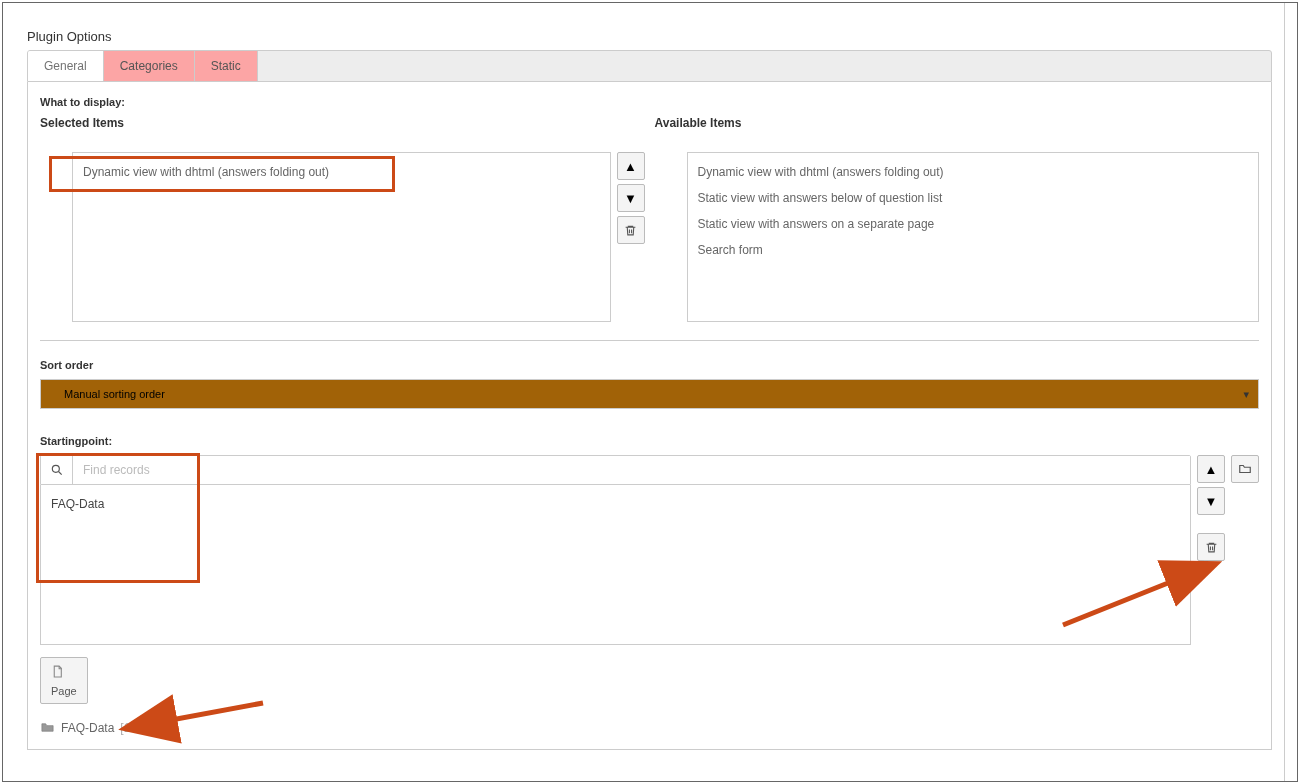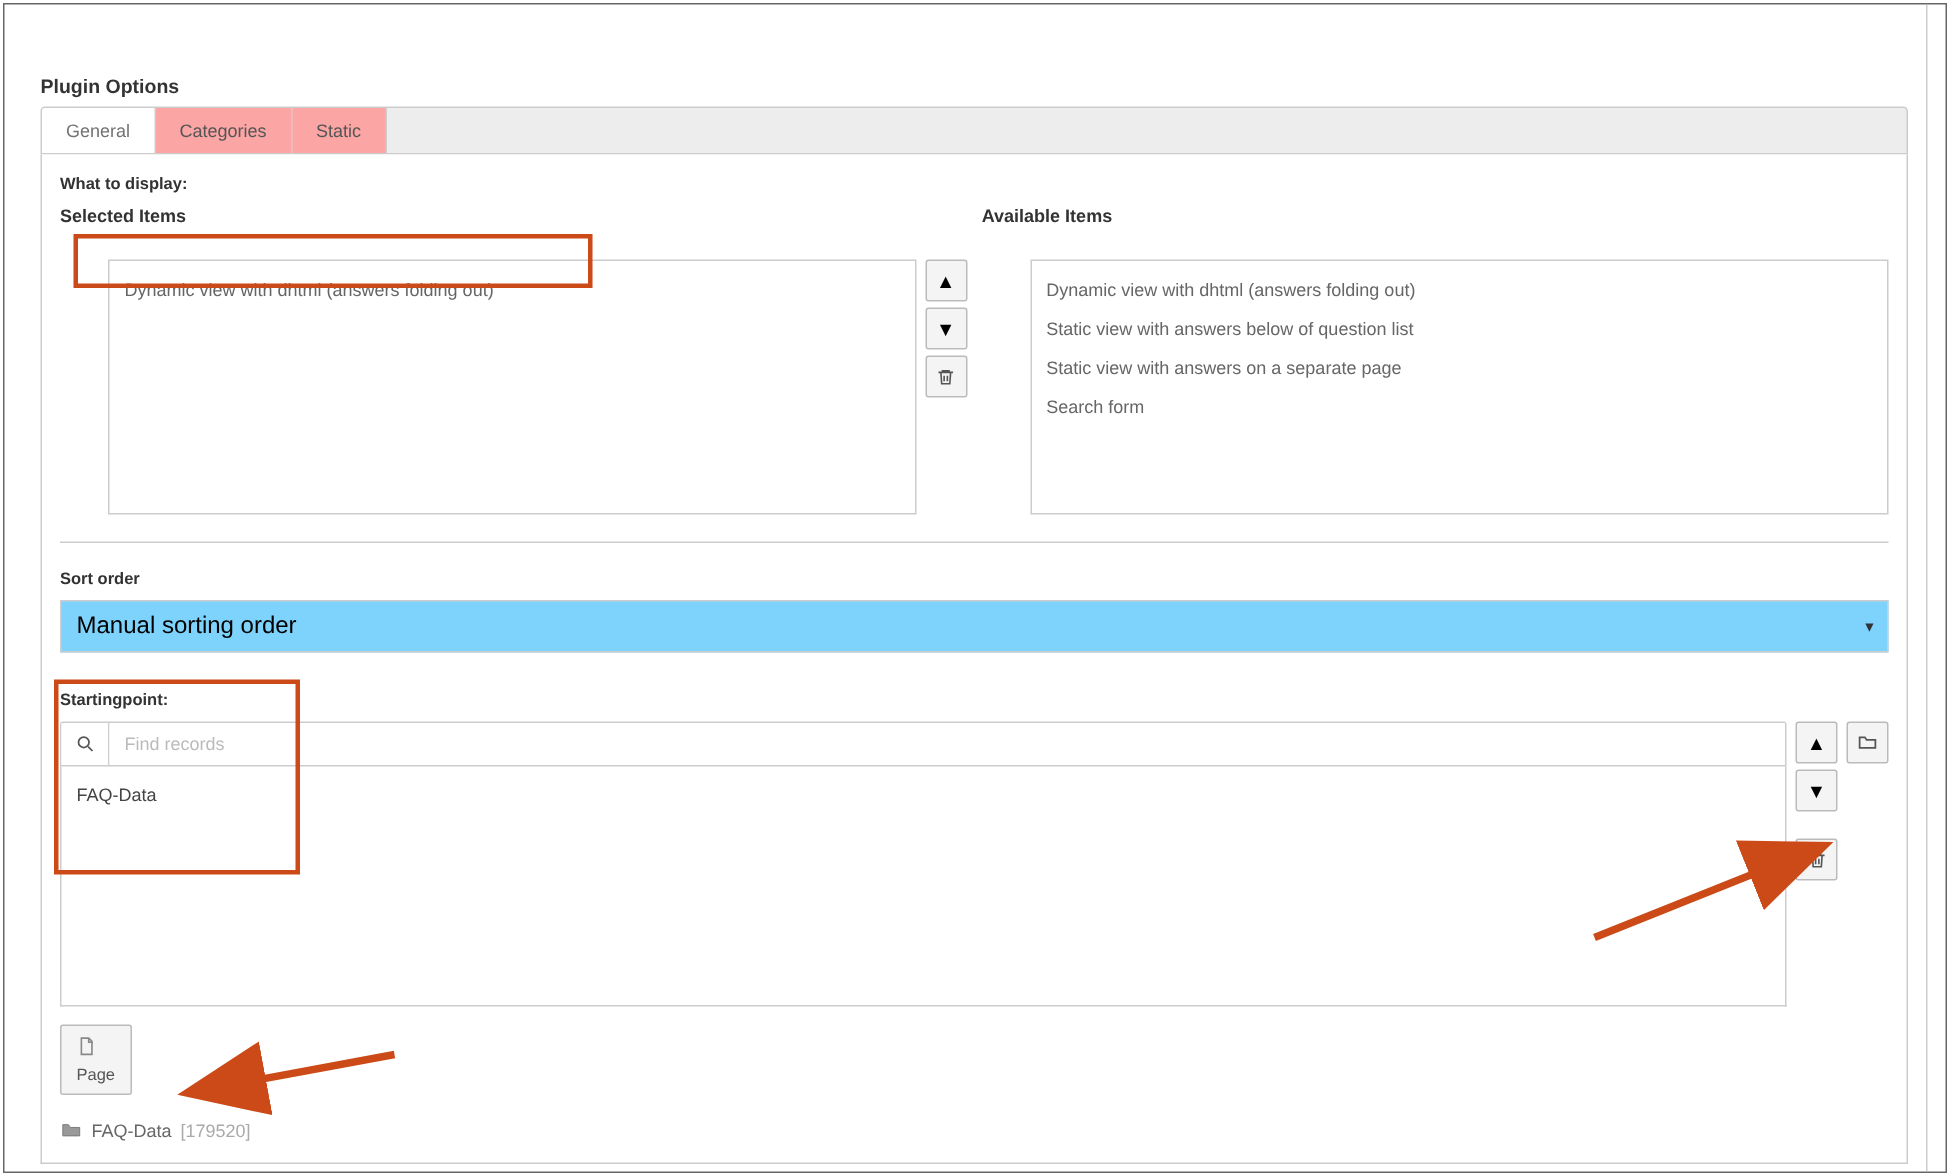--- a/index.html
+++ b/index.html
@@ -20,25 +20,24 @@
 .inner-wrap {
   border-right: 1px solid #ccc;
   margin: 0 12px;
   padding: 0 0 0 0;
   height: 100%;
 }
 .content {
   padding: 26px 12px 0 12px;
 }
 .section-title {
-  font-weight: bold;
+  font-weight: normal;
   font-size: 13px;
   margin-bottom: 6px;
   color: #333;
-  margin-top: 21px;
 }
 .tabs {
   display: flex;
   background: #ededed;
   border: 1px solid #ccc;
   border-top-left-radius: 3px;
   border-top-right-radius: 3px;
   overflow: hidden;
 }
 .tab {
@@ -118,25 +117,25 @@
   font-size: 13px;
 }
 hr.divider {
   border: none;
   border-top: 1px solid #ccc;
   margin: 18px 0;
 }
 .sort-section { }
 .select {
   width: 100%;
-  padding: 8px 10px;
-  border: 1px solid #ccc;
-  background: #7dd3fc;
+  padding: 8px 23px;
+  border: 1px solid #ccc;
+  background: #a16207;
   font-family: inherit;
-  font-size: 16px;
+  font-size: 11px;
   appearance: none;
   -webkit-appearance: none;
   position: relative;
 }
 .select-wrap {
   position: relative;
 }
 .select-caret {
   position: absolute;
   right: 10px;

